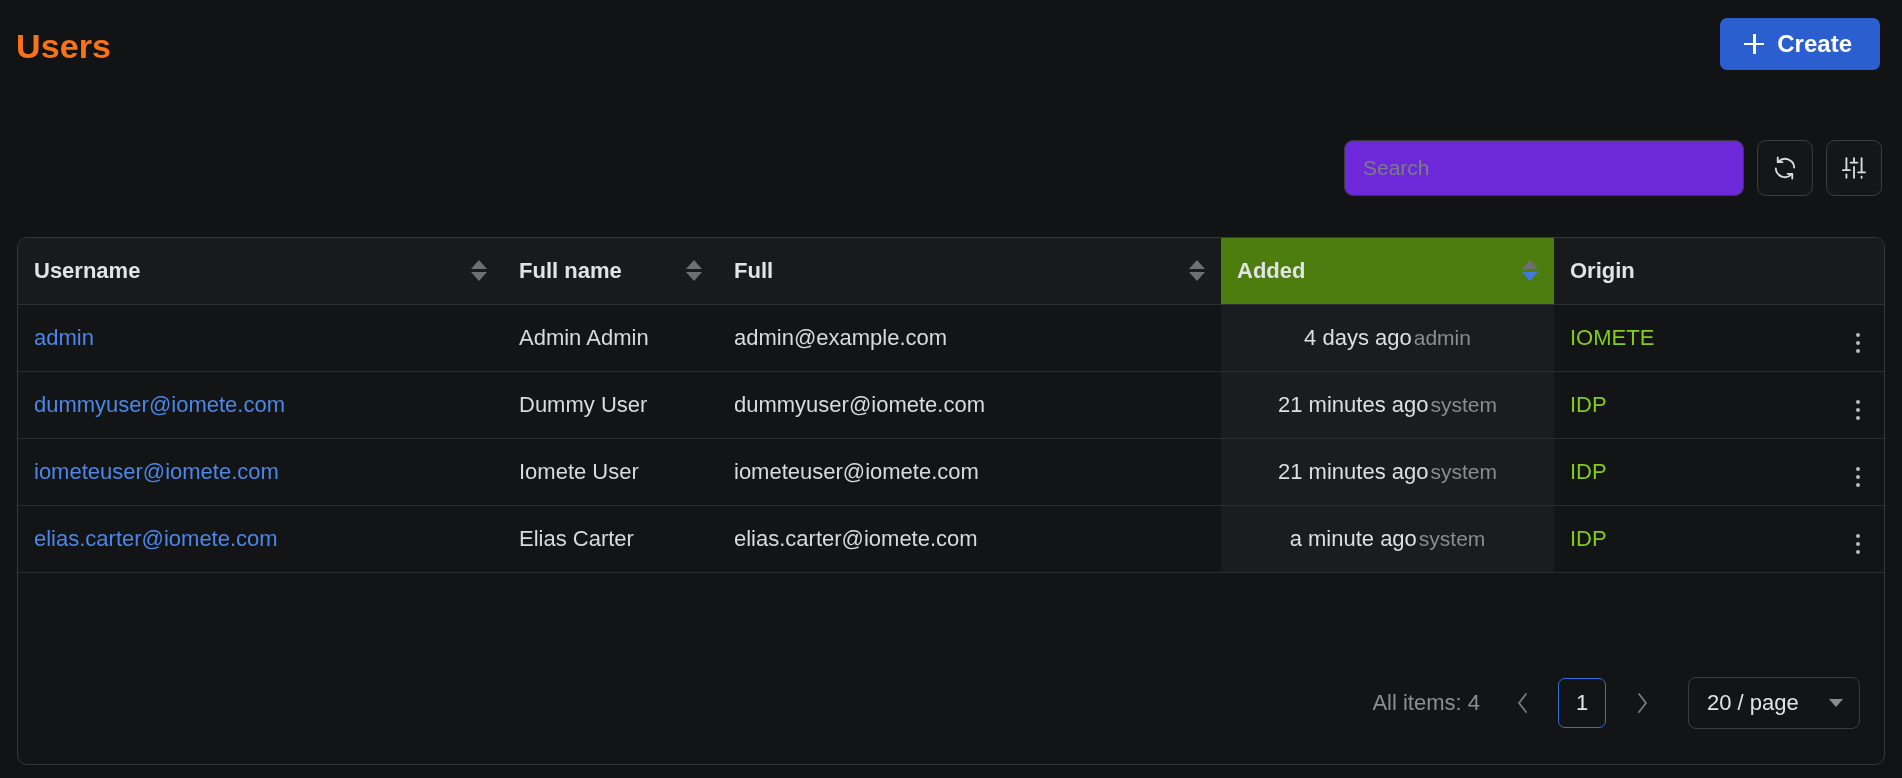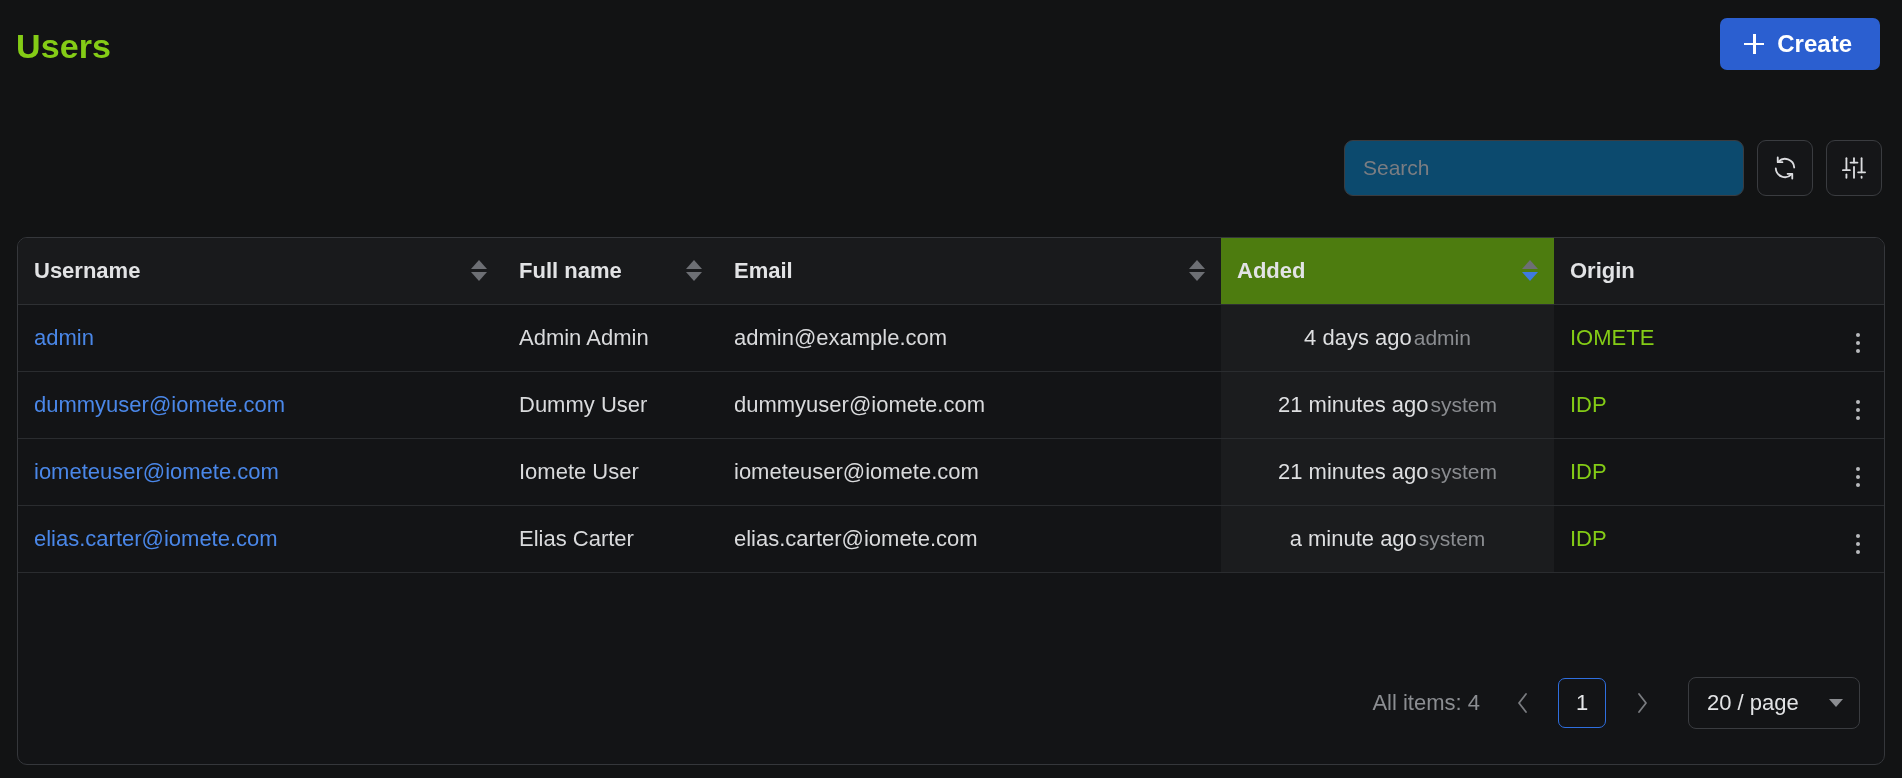--- a/index.html
+++ b/index.html
@@ -27,21 +27,21 @@
     height: 88px;
     display: flex;
     align-items: center;
     justify-content: space-between;
     padding: 0 22px 0 16px;
   }
 
   .page-title {
     font-size: 34px;
     font-weight: 600;
-    color: #84cc16;
+    color: #f97316;
     letter-spacing: 0.1px;
     line-height: 1;
     padding-top: 4px;
   }
 
   .create-button {
     display: flex;
     align-items: center;
     justify-content: center;
     gap: 13px;
@@ -80,21 +80,21 @@
     top: 140px;
     right: 20px;
     display: flex;
     align-items: center;
     gap: 13px;
   }
 
   .search-input {
     width: 400px;
     height: 56px;
-    background: #0c4a6e;
+    background: #6d28d9;
     border: 1px solid #3a3c40;
     border-radius: 9px;
     color: #d8d9db;
     font-family: "Liberation Sans", sans-serif;
     font-size: 21px;
     padding: 0 18px;
     outline: none;
   }
   .search-input::placeholder { color: #7b7d82; }
 
@@ -346,21 +346,21 @@
             <div class="th-inner">
               <span class="th-label">Full name</span>
               <span class="sort-icon">
                 <span class="up"></span>
                   <span class="down"></span>
               </span>
             </div>
           </th>
           <th>
             <div class="th-inner">
-              <span class="th-label">Email</span>
+              <span class="th-label">Full</span>
               <span class="sort-icon">
                 <span class="up"></span>
                   <span class="down"></span>
               </span>
             </div>
           </th>
           <th class="sorted">
             <div class="th-inner">
               <span class="th-label">Added</span>
               <span class="sort-icon desc">

